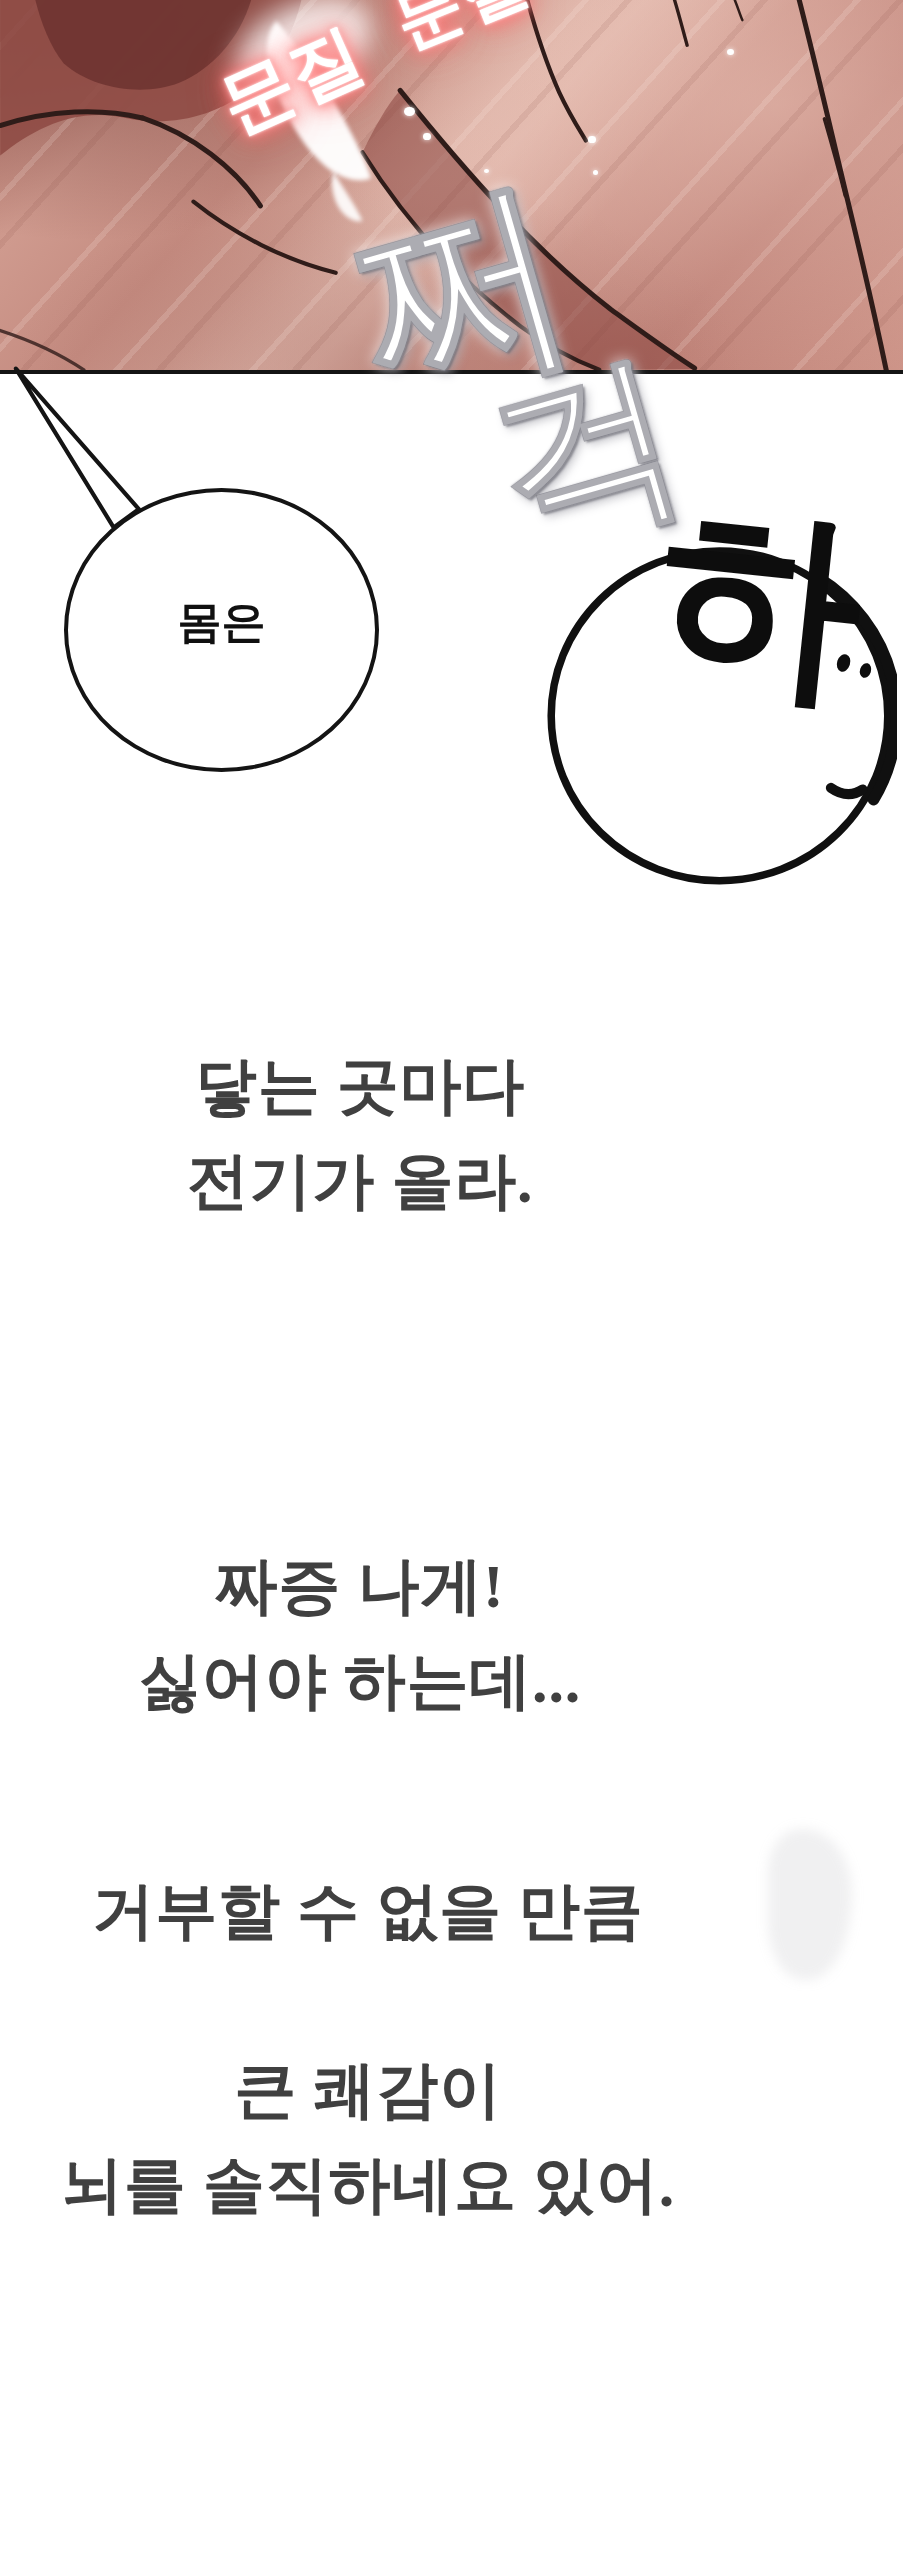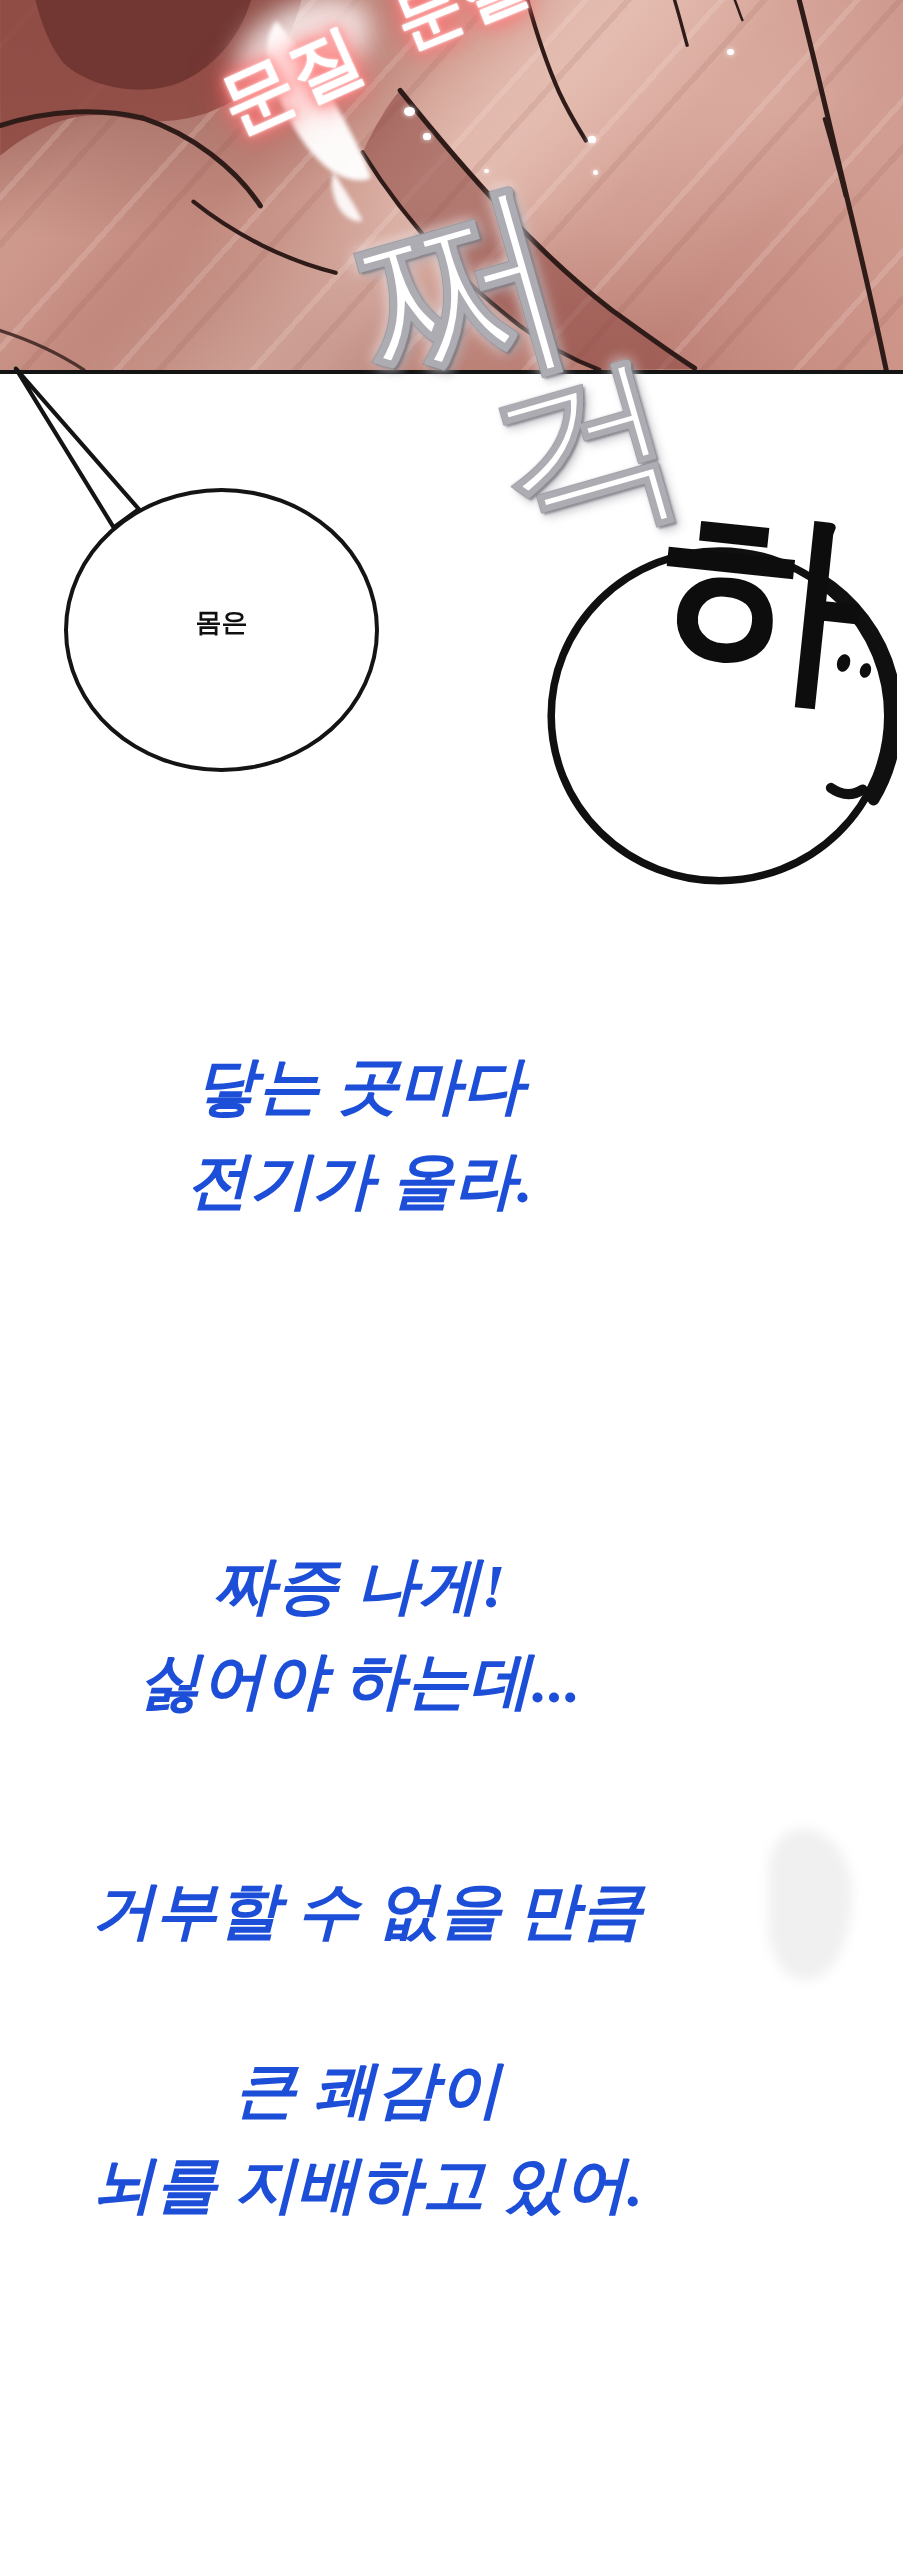--- a/index.html
+++ b/index.html
@@ -104,21 +104,21 @@
     width: 315px; height: 284px;
     background: #ffffff;
     border: 4.2px solid #141414;
     border-radius: 50%;
     box-sizing: border-box;
     display: flex; align-items: center; justify-content: center;
     text-align: center;
     z-index: 5;
   }
   .speech-bubble .txt {
-    font-size: 26px; line-height: 50px; font-weight: 700;
+    font-size: 44px; line-height: 50px; font-weight: 700;
     color: #101010; transform: translateY(-8.4px);
     font-family: "Liberation Sans", sans-serif;
   }
 
   
   .breath-svg { position: absolute; left: 542px; top: 540px; z-index: 2; }
   .breath-char {
     position: absolute; left: 659px; top: 499px;
     font-size: 203px; line-height: 1; font-weight: 700;
     color: #0d0d0d; transform: rotate(6deg);
@@ -128,24 +128,23 @@
   .breath-dot.d1 { left: 837px; top: 654px; width: 13.4px; height: 18.4px; transform: rotate(18deg); }
   .breath-dot.d2 { left: 860px; top: 663px; width: 11px; height: 15px; transform: rotate(18deg); }
 
   
   .narration {
     position: absolute; left: 0; width: 720px;
     text-align: center;
     font-family: "Liberation Serif", serif;
     font-weight: 700;
     font-size: 62px; line-height: 95px;
-    color: #1d4ed8;
+    color: #404040;
     letter-spacing: 0.8px;
     white-space: nowrap;
-    font-style: italic;
   }
   .nb1 { top: 1039px; }
   .nb2 { top: 1317px; }
   .nb3 { top: 1539px; }
   .nb4 { top: 1864px; padding-left: 8px; }
   .nb5 { top: 2043px; margin-left: 8px; }
 
   
   .smudge {
     position: absolute; left: 768px; top: 1829px;
@@ -238,19 +237,19 @@
   </div>
   <div class="narration nb3">
     <div>짜증 나게!</div>
     <div>싫어야 하는데...</div>
   </div>
   <div class="narration nb4">
     <div>거부할 수 없을 만큼</div>
   </div>
   <div class="narration nb5">
     <div>큰 쾌감이</div>
-    <div>뇌를 지배하고 있어.</div>
+    <div>뇌를 솔직하네요 있어.</div>
   </div>
 
   <div class="smudge"></div>
 
 </div>
 
 
 </body></html>

